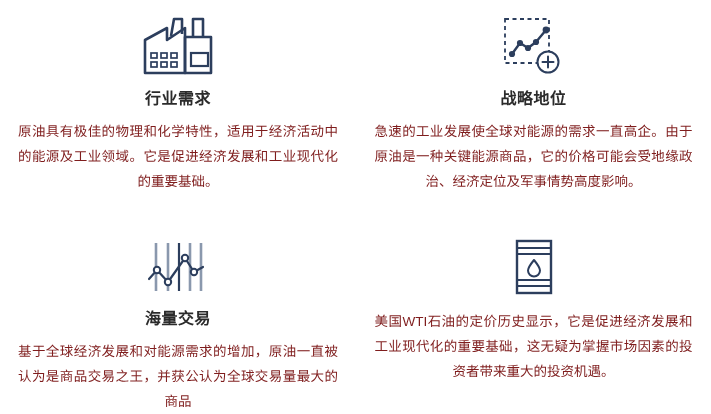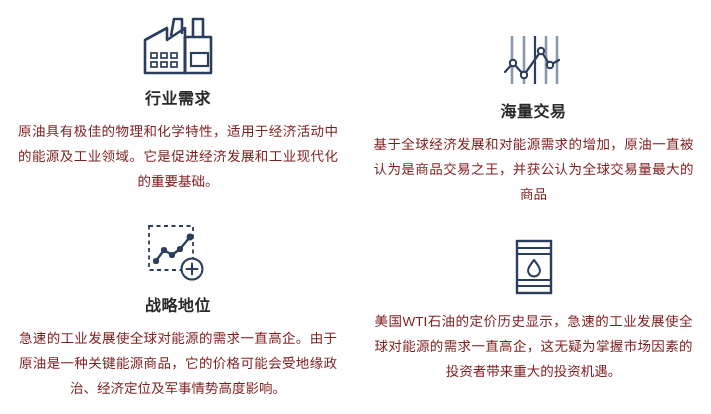--- a/index.html
+++ b/index.html
@@ -94,64 +94,64 @@
         <rect x="10" y="47" width="6" height="5" stroke="#2c3e5d" stroke-width="1.7" fill="none"></rect>
         <rect x="20" y="47" width="6" height="5" stroke="#2c3e5d" stroke-width="1.7" fill="none"></rect>
         <rect x="30" y="47" width="6" height="5" stroke="#2c3e5d" stroke-width="1.7" fill="none"></rect>
         <rect x="50" y="38" width="17" height="13" stroke="#2c3e5d" stroke-width="2.2" fill="none"></rect>
       </svg>
     </div>
     <h3 class="card-title">行业需求</h3>
     <p class="card-body">原油具有极佳的物理和化学特性，适用于经济活动中的能源及工业领域。它是促进经济发展和工业现代化的重要基础。</p>
   </div>
 
+  <div class="feature-card card-right">
+    <div class="card-icon">
+      <svg width="66" height="62" viewBox="0 0 66 62" fill="none" xmlns="http://www.w3.org/2000/svg">
+        <rect x="4" y="4" width="44" height="44" stroke="#2c3e5d" stroke-width="1.8" fill="none" stroke-dasharray="4 3.5"></rect>
+        <polyline points="11,39 19,28 27,33 35,27 45,15" stroke="#2c3e5d" stroke-width="2.4" fill="none" stroke-linecap="round" stroke-linejoin="round"></polyline>
+        <circle cx="11" cy="39" r="3.1" fill="#2c3e5d"></circle>
+        <circle cx="19" cy="28" r="3.1" fill="#2c3e5d"></circle>
+        <circle cx="27" cy="33" r="3.1" fill="#2c3e5d"></circle>
+        <circle cx="35" cy="27" r="3.1" fill="#2c3e5d"></circle>
+        <circle cx="45" cy="15" r="3.4" fill="#2c3e5d"></circle>
+        <circle cx="47" cy="47" r="10.5" stroke="#2c3e5d" stroke-width="2" fill="#ffffff"></circle>
+        <path d="M47 41.5 L47 52.5 M41.5 47 L52.5 47" stroke="#2c3e5d" stroke-width="2" stroke-linecap="round"></path>
+      </svg>
+    </div>
+    <h3 class="card-title">战略地位</h3>
+    <p class="card-body">急速的工业发展使全球对能源的需求一直高企。由于原油是一种关键能源商品，它的价格可能会受地缘政治、经济定位及军事情势高度影响。</p>
+  </div>
+
   <div class="feature-card card-left row-2">
     <div class="card-icon">
       <svg width="64" height="56" viewBox="0 0 64 56" fill="none" xmlns="http://www.w3.org/2000/svg">
         <line x1="10" y1="4" x2="10" y2="52" stroke="#8a98ad" stroke-width="2.6"></line>
         <line x1="22" y1="4" x2="22" y2="52" stroke="#8a98ad" stroke-width="2.6"></line>
         <line x1="33" y1="4" x2="33" y2="52" stroke="#2c3e5d" stroke-width="2.2"></line>
         <line x1="44" y1="4" x2="44" y2="52" stroke="#8a98ad" stroke-width="2.6"></line>
         <line x1="55" y1="4" x2="55" y2="52" stroke="#8a98ad" stroke-width="2.6"></line>
         <polyline points="3,40 11,31 22,43 39,19 48,33 57,28" stroke="#2c3e5d" stroke-width="2.2" fill="none" stroke-linecap="round" stroke-linejoin="round"></polyline>
         <circle cx="11" cy="31" r="3.2" fill="#ffffff" stroke="#2c3e5d" stroke-width="2"></circle>
         <circle cx="22" cy="43" r="3.2" fill="#ffffff" stroke="#2c3e5d" stroke-width="2"></circle>
         <circle cx="39" cy="19" r="3.2" fill="#ffffff" stroke="#2c3e5d" stroke-width="2"></circle>
         <circle cx="48" cy="33" r="3.2" fill="#ffffff" stroke="#2c3e5d" stroke-width="2"></circle>
       </svg>
     </div>
     <h3 class="card-title">海量交易</h3>
     <p class="card-body">基于全球经济发展和对能源需求的增加，原油一直被认为是商品交易之王，并获公认为全球交易量最大的商品</p>
   </div>
 
-  <div class="feature-card card-right">
-    <div class="card-icon">
-      <svg width="66" height="62" viewBox="0 0 66 62" fill="none" xmlns="http://www.w3.org/2000/svg">
-        <rect x="4" y="4" width="44" height="44" stroke="#2c3e5d" stroke-width="1.8" fill="none" stroke-dasharray="4 3.5"></rect>
-        <polyline points="11,39 19,28 27,33 35,27 45,15" stroke="#2c3e5d" stroke-width="2.4" fill="none" stroke-linecap="round" stroke-linejoin="round"></polyline>
-        <circle cx="11" cy="39" r="3.1" fill="#2c3e5d"></circle>
-        <circle cx="19" cy="28" r="3.1" fill="#2c3e5d"></circle>
-        <circle cx="27" cy="33" r="3.1" fill="#2c3e5d"></circle>
-        <circle cx="35" cy="27" r="3.1" fill="#2c3e5d"></circle>
-        <circle cx="45" cy="15" r="3.4" fill="#2c3e5d"></circle>
-        <circle cx="47" cy="47" r="10.5" stroke="#2c3e5d" stroke-width="2" fill="#ffffff"></circle>
-        <path d="M47 41.5 L47 52.5 M41.5 47 L52.5 47" stroke="#2c3e5d" stroke-width="2" stroke-linecap="round"></path>
-      </svg>
-    </div>
-    <h3 class="card-title">战略地位</h3>
-    <p class="card-body">急速的工业发展使全球对能源的需求一直高企。由于原油是一种关键能源商品，它的价格可能会受地缘政治、经济定位及军事情势高度影响。</p>
-  </div>
-
   <div class="feature-card card-right row-2">
     <div class="card-icon">
       <svg width="46" height="58" viewBox="0 0 46 58" fill="none" xmlns="http://www.w3.org/2000/svg">
         <rect x="6" y="3" width="34" height="52" stroke="#2c3e5d" stroke-width="2.4" fill="none"></rect>
         <line x1="6" y1="10" x2="40" y2="10" stroke="#2c3e5d" stroke-width="1.8"></line>
         <line x1="6" y1="16" x2="40" y2="16" stroke="#2c3e5d" stroke-width="2.2"></line>
         <line x1="6" y1="42" x2="40" y2="42" stroke="#2c3e5d" stroke-width="2.2"></line>
         <line x1="6" y1="48" x2="40" y2="48" stroke="#2c3e5d" stroke-width="1.8"></line>
         <path d="M23 22 C27.5 27.5 29 30 29 32.6 C29 35.9 26.3 38.4 23 38.4 C19.7 38.4 17 35.9 17 32.6 C17 30 18.5 27.5 23 22 Z" stroke="#2c3e5d" stroke-width="2" fill="none" stroke-linejoin="round"></path>
       </svg>
     </div>
-    <p class="card-body">美国WTI石油的定价历史显示，急速的工业发展使全球对能源的需求一直高企，这无疑为掌握市场因素的投资者带来重大的投资机遇。</p>
+    <p class="card-body">美国WTI石油的定价历史显示，它是促进经济发展和工业现代化的重要基础，这无疑为掌握市场因素的投资者带来重大的投资机遇。</p>
   </div>
 
 </div>
 
 </body></html>

